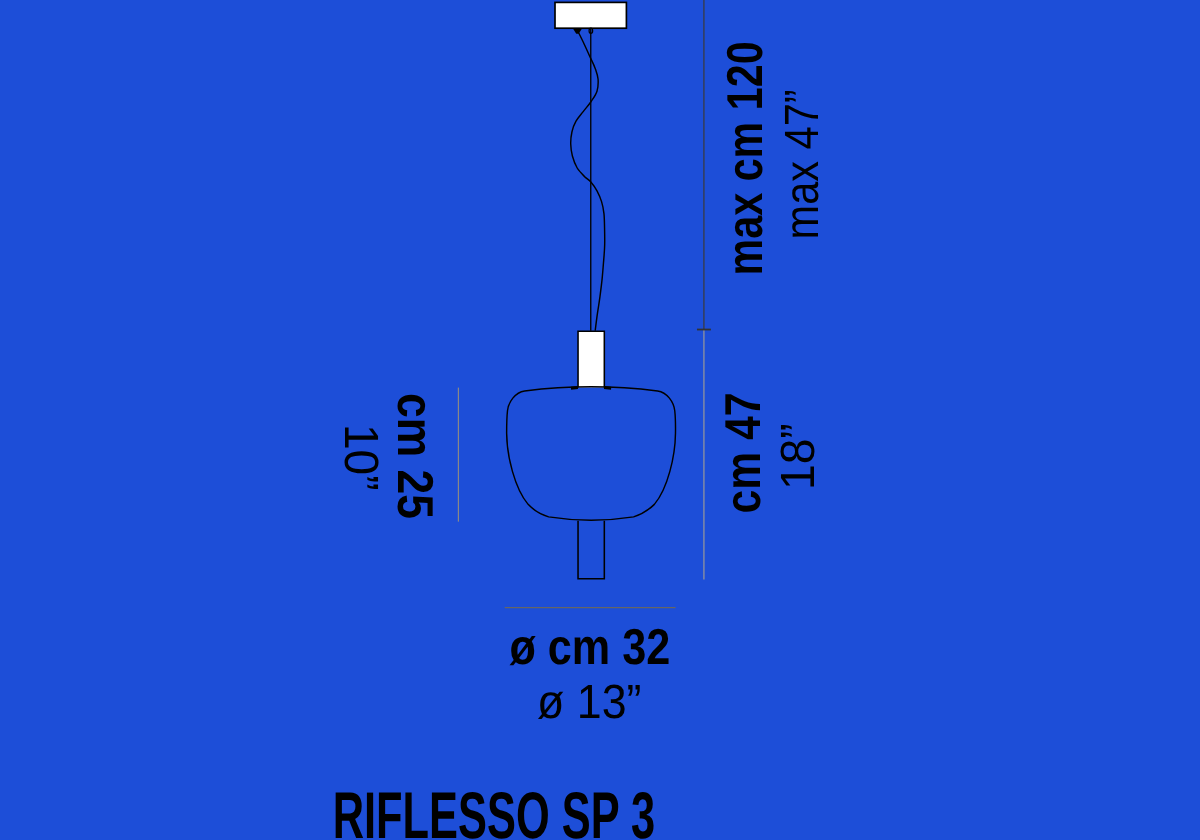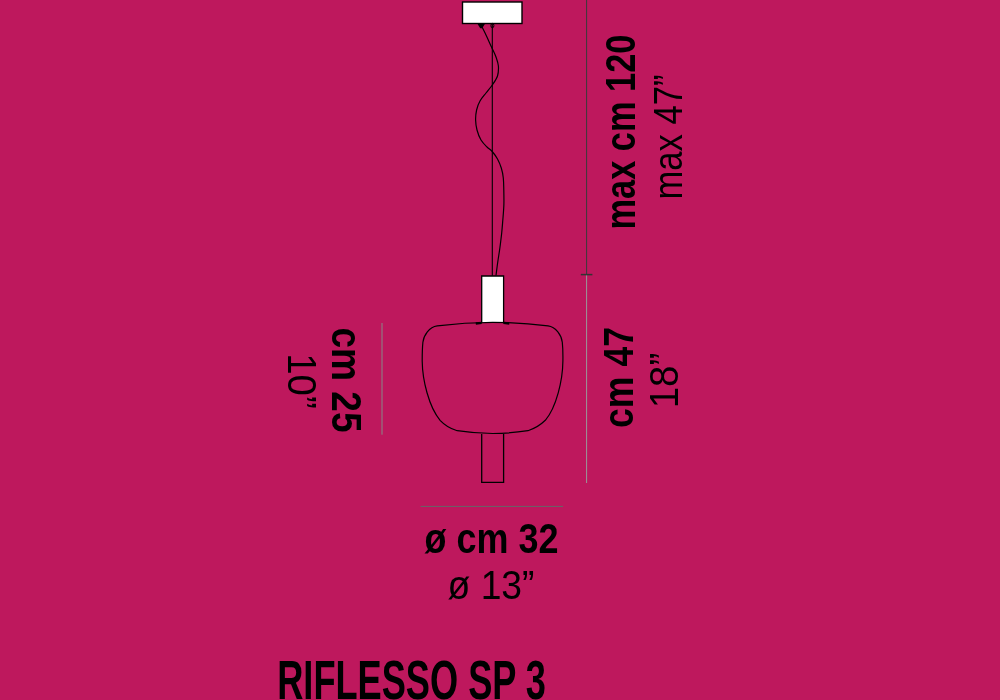--- a/index.html
+++ b/index.html
@@ -1,16 +1,16 @@
 <!DOCTYPE html>
 <html><head>
 <meta charset="utf-8">
 <style>
   html,body{margin:0;padding:0;background:#fff;}
-  #stage{position:relative;width:1000px;height:700px;background:#be185d;overflow:hidden;}
+  #stage{position:relative;width:1000px;height:700px;background:#1d4ed8;overflow:hidden;}
   svg{position:absolute;left:0;top:0;}
   text{font-family:"Liberation Sans", sans-serif;fill:#000;}
   .b{font-weight:bold;}
 </style>
 </head>
 <body>
 <div id="stage">
 <svg width="1000" height="700" viewBox="0 0 1000 700">
 
   <rect x="462.5" y="2" width="59.5" height="21.5" fill="#fff" stroke="#000" stroke-width="1.4"></rect>

